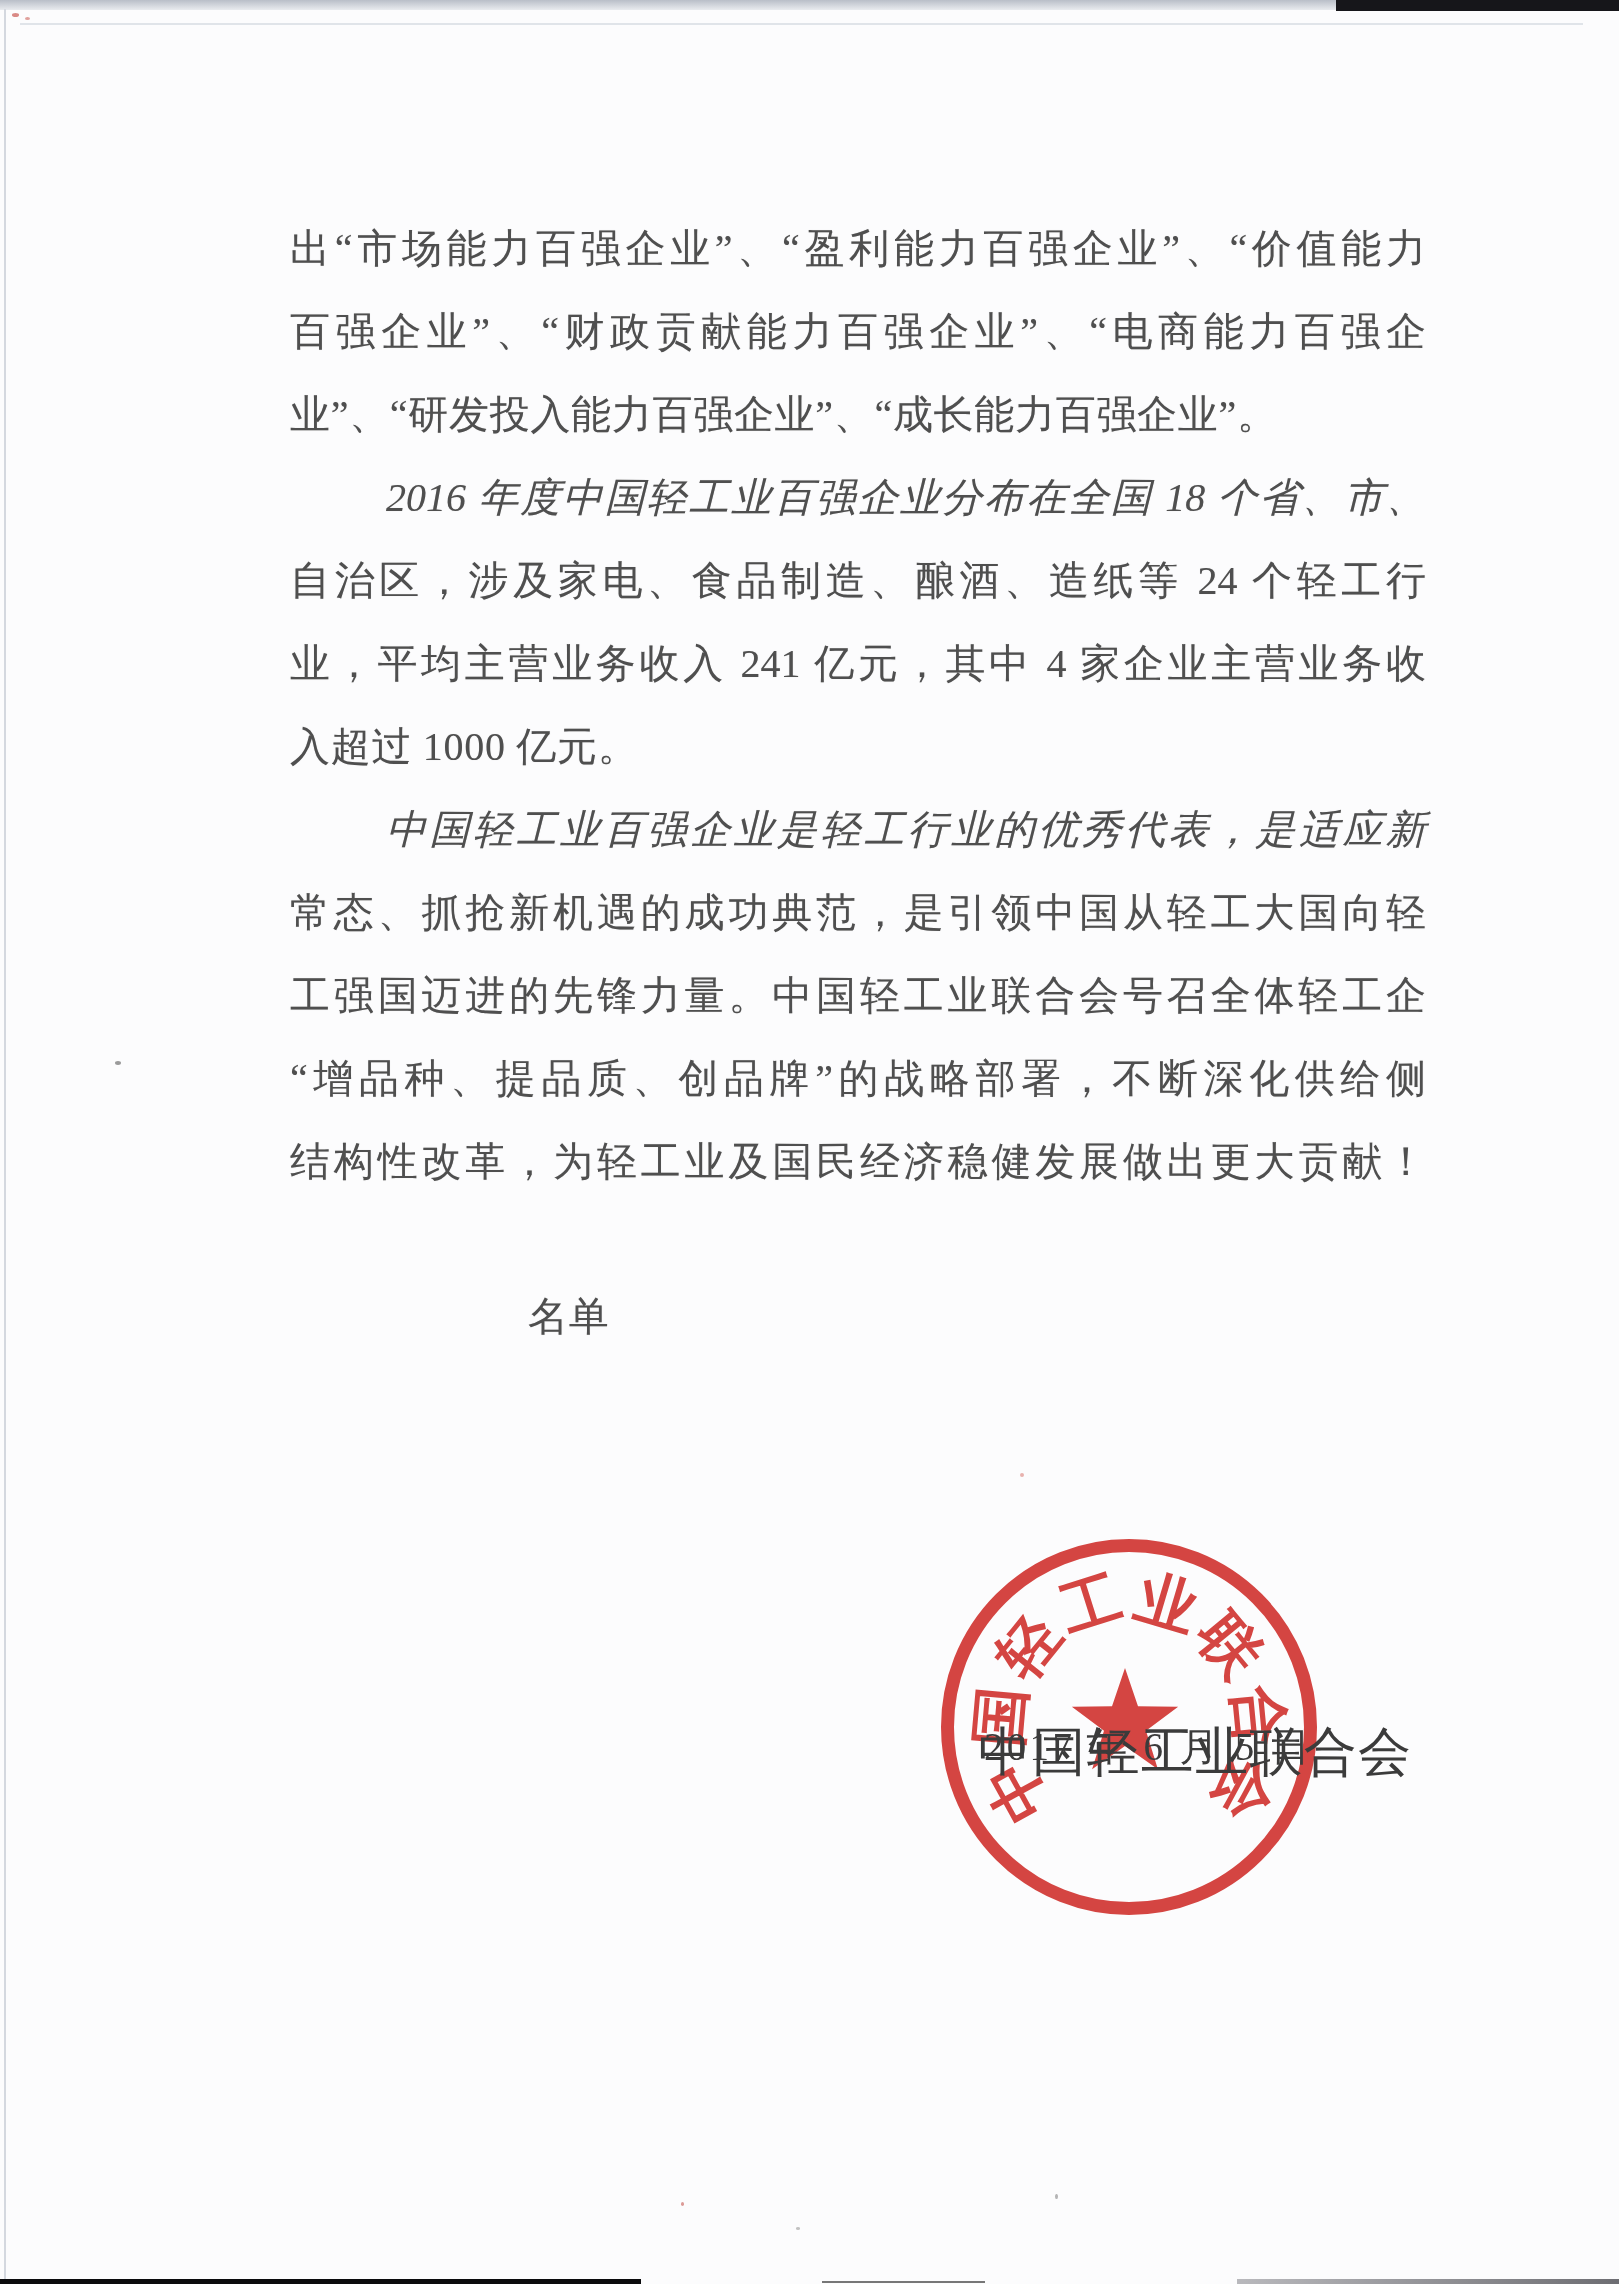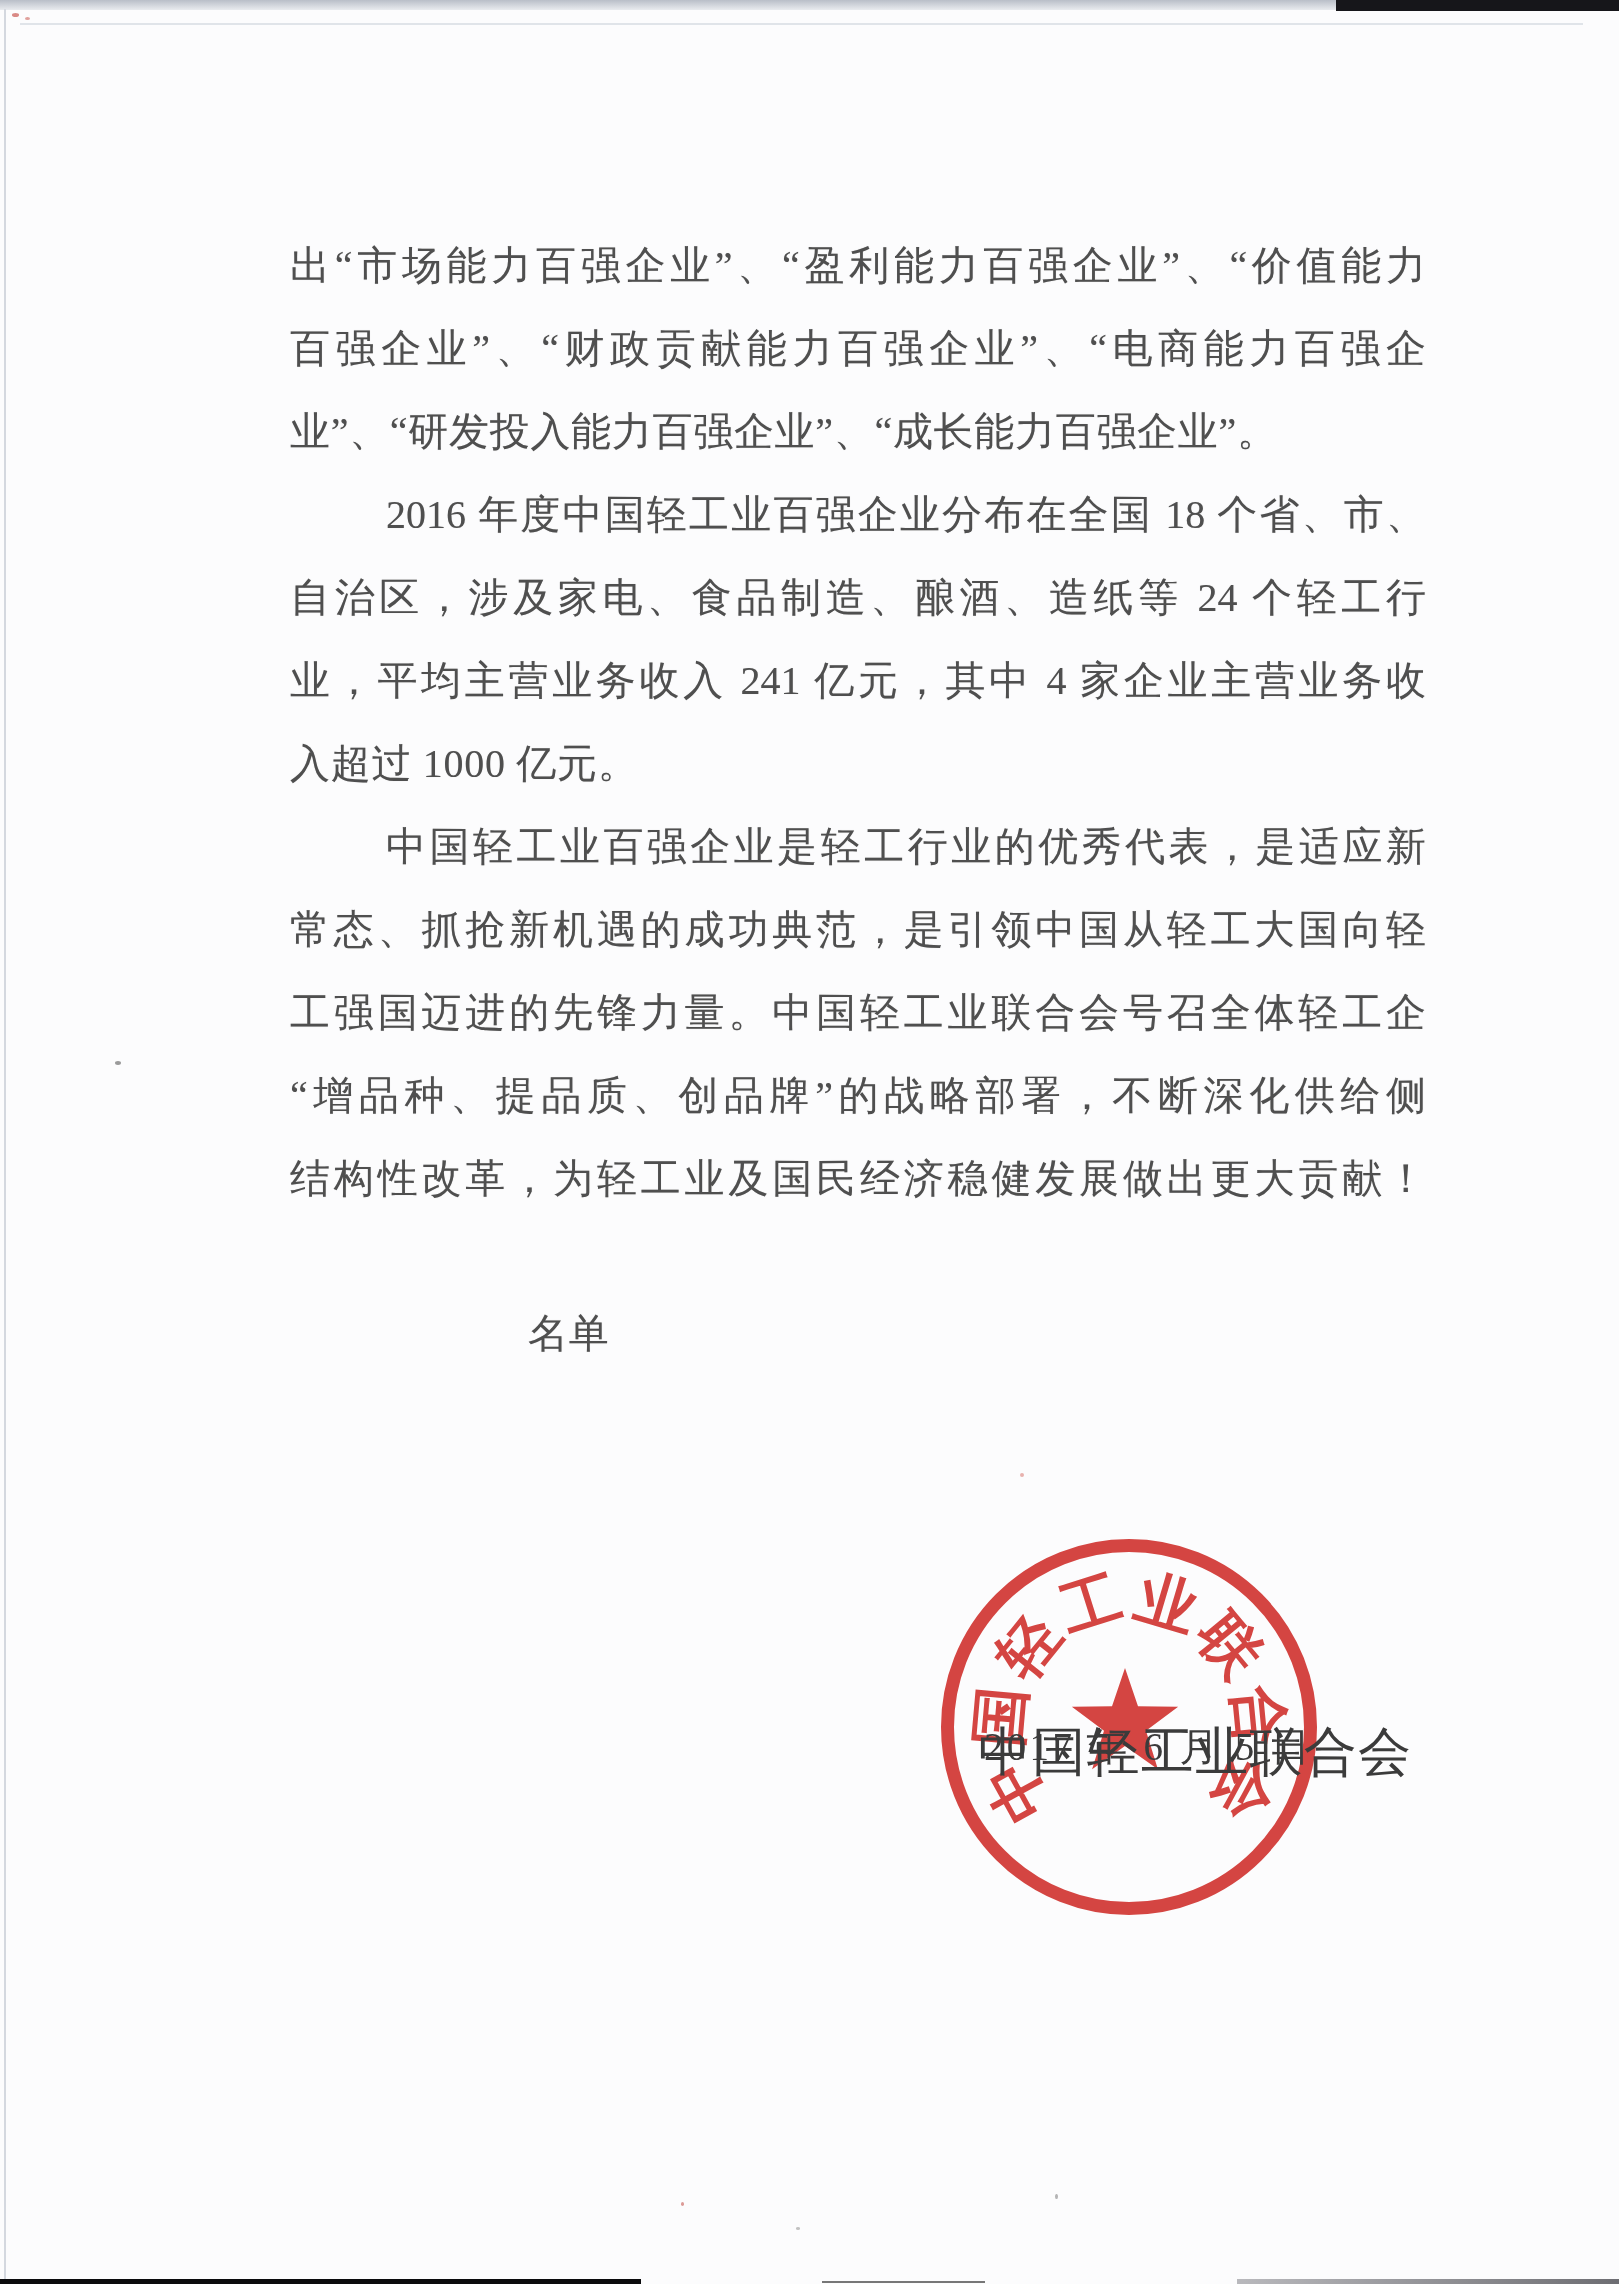--- a/index.html
+++ b/index.html
@@ -46,38 +46,38 @@
   .speck-red-a{left:11.7px;top:13px;width:7.8px;height:3.9px;background:#d98a86;}
   .speck-red-b{left:25px;top:17px;width:5.2px;height:3.3px;background:#e0a19d;}
   .speck-gray-a{left:115px;top:1061px;width:5.9px;height:3.9px;background:#9a9a9a;}
   .speck-pink-a{left:1020px;top:1473px;width:3.9px;height:3.9px;background:#e8b2ae;}
   .speck-pink-b{left:681px;top:2202px;width:3.3px;height:3.9px;background:#dc9b97;}
   .speck-gray-b{left:1055px;top:2194px;width:2.6px;height:5.2px;background:#b5b5b5;}
   .speck-gray-c{left:796px;top:2227px;width:3.9px;height:2.6px;background:#c2c2c2;}
 
   
   .textblock{
-    position:absolute;left:290px;top:224px;width:1136px;
+    position:absolute;left:290px;top:207px;width:1136px;
     color:#4f4f4f;
     font-size:40px;
     filter:blur(0.3px);
     text-shadow:0 0 0.7px rgba(80,80,80,.35);
   }
   .line{
     height:83px;line-height:83px;
     white-space:nowrap;
     letter-spacing:0.7px;
   }
   .line.j{
     white-space:normal;
     text-align:justify;
     text-align-last:justify;
     letter-spacing:0;
   }
-  .line.ind{text-indent:96px;}
+  .line.ind{text-indent:96px;font-style:italic;}
   .line.ind2{padding-left:238px;}
   .attachment{margin-top:72px;}
 
   
   .seal{
     position:absolute;left:941px;top:1539px;width:378px;height:378px;
     opacity:0.9;
     filter:blur(0.4px);
   }
   .seal-ring{

